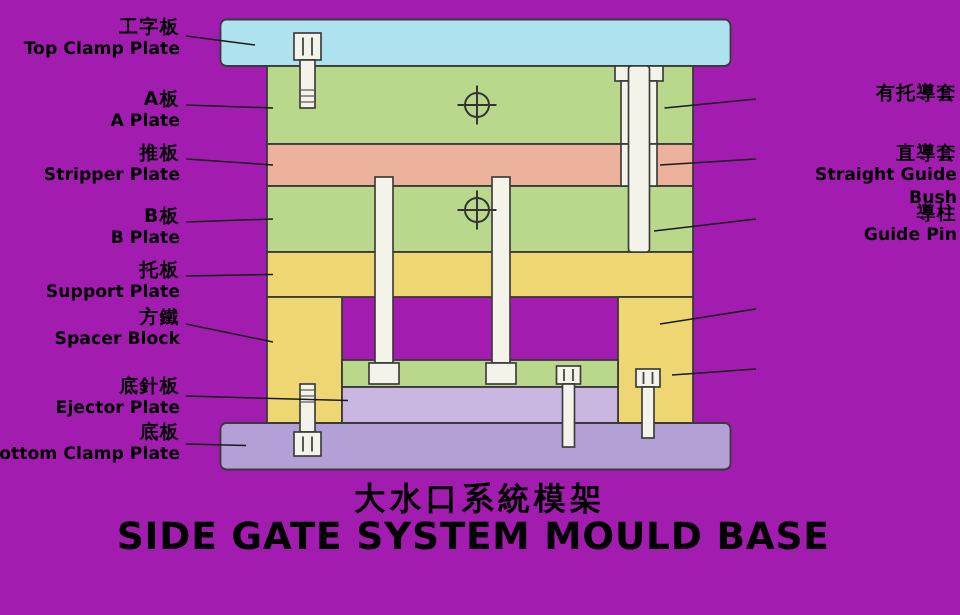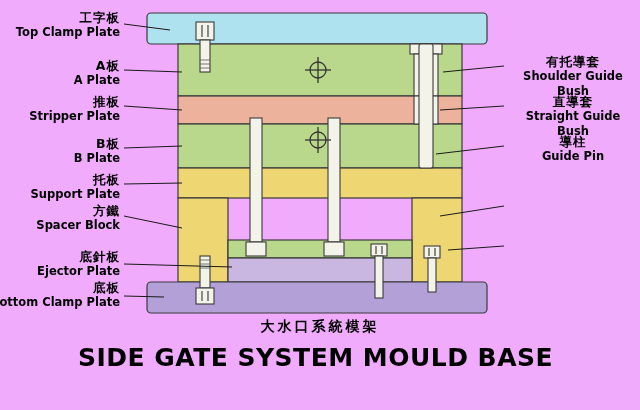--- a/index.html
+++ b/index.html
@@ -3,38 +3,38 @@
 <meta charset="utf-8">
 <style>
   html,body{margin:0;padding:0;}
   body{
     font-family:"DejaVu Sans","Liberation Sans",sans-serif;
     background:#ffffff;
   }
   .canvas{
     position:relative;
     width:640px;height:410px;
-    background:#f0abfc;
+    background:#a21caf;
     overflow:hidden;
   }
   svg{position:absolute;left:0;top:0;}
   .plate{stroke:#3a3a3a;stroke-width:1.2;}
   .metal{stroke:#3a3a3a;stroke-width:1.1;}
   .sym{fill:none;stroke:#333;stroke-width:1.3;}
   .sk{stroke:#444;stroke-width:1.2;}
   .thread{stroke:#555;stroke-width:0.8;}
   .leader{stroke:#1a1a1a;stroke-width:1;}
   .label{position:absolute;line-height:15px;color:#000;}
   .label.left{right:520px;text-align:right;width:150px;}
-  .label.right{left:508px;text-align:center;width:130px;}
+  .label.right{left:508px;text-align:right;width:130px;}
   .label .zh{font-size:12.5px;font-weight:bold;letter-spacing:1px;}
   .label .en{font-size:11.5px;font-weight:bold;}
   .title-zh{
     position:absolute;top:318px;left:0;width:640px;
-    text-align:center;font-size:14px;font-weight:bold;
+    text-align:center;font-size:21px;font-weight:bold;
     letter-spacing:3px;color:#000;
   }
   .title-en{
     position:absolute;top:343px;left:0;width:631px;
     text-align:center;font-size:25px;font-weight:bold;
     letter-spacing:0.5px;color:#000;
   }
 </style>
 </head>
 <body>
@@ -163,21 +163,20 @@
     <div class="zh">底針板</div>
     <div class="en">Ejector Plate</div>
   </div>
   <div class="label left" style="top:280px">
     <div class="zh">底板</div>
     <div class="en">Bottom Clamp Plate</div>
   </div>
 
   <div class="label right" style="top:54px">
     <div class="zh">有托導套</div>
-    <div class="en">Shoulder Guide Bush</div>
   </div>
   <div class="label right" style="top:94px">
     <div class="zh">直導套</div>
     <div class="en">Straight Guide Bush</div>
   </div>
   <div class="label right" style="top:134px">
     <div class="zh">導柱</div>
     <div class="en">Guide Pin</div>
   </div>
   <div class="label right" style="top:234px">

